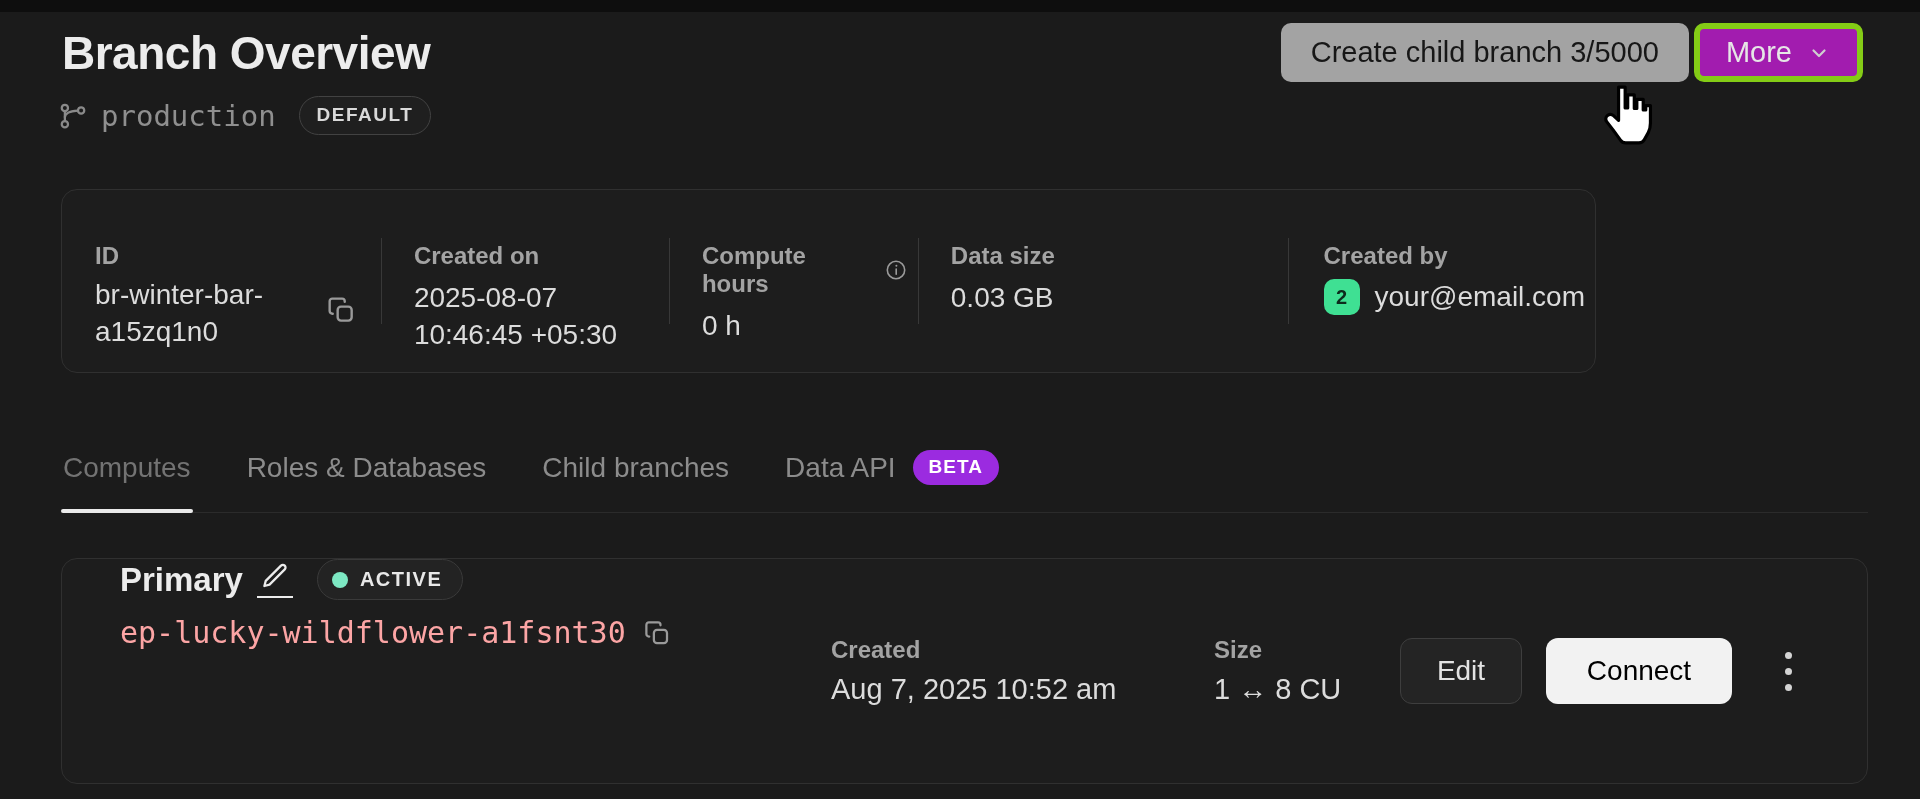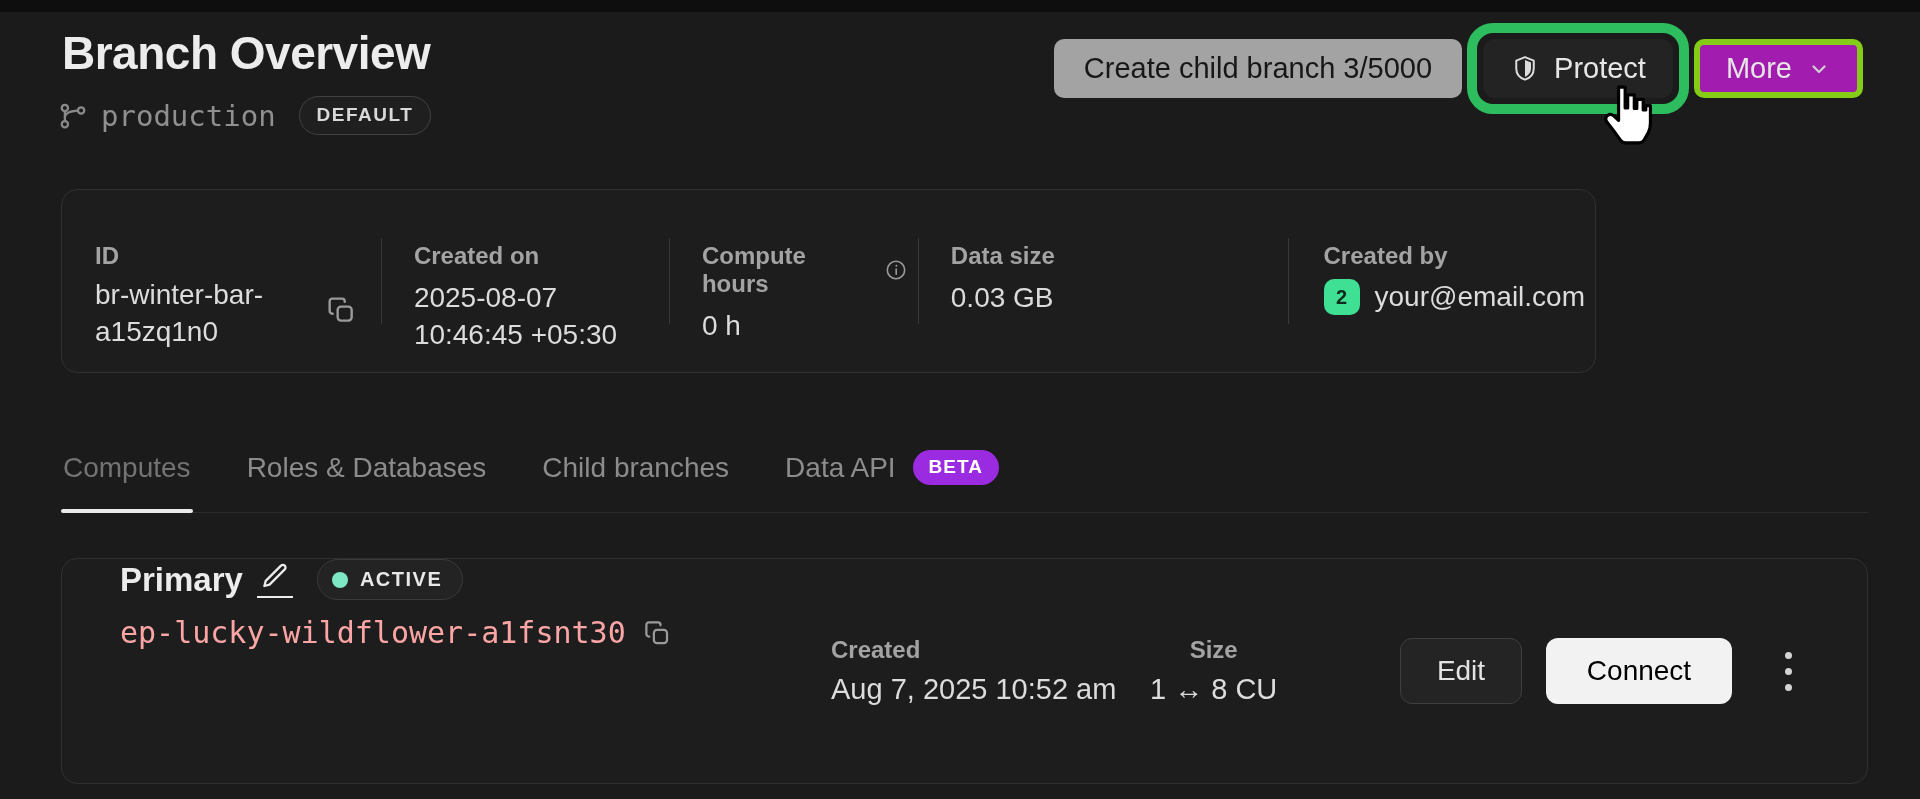--- a/index.html
+++ b/index.html
@@ -83,21 +83,21 @@
     margin-left: 24px; display: flex; align-items: center; gap: 12px;
     border: 1px solid #3a3a3a; background: #232323; border-radius: 999px; padding: 8px 20px 8px 14px;
   }
   .status-dot { width: 16px; height: 16px; border-radius: 50%; background: #7de8c3; }
   .status-text { font-size: 20px; font-weight: 700; letter-spacing: 1.5px; color: #e8e8e8; }
   .endpoint-row { display: flex; align-items: center; gap: 16px; }
   .endpoint { font-family: "DejaVu Sans Mono", monospace; font-size: 30px; color: #fca5a5; }
 
   .meta-block { position: absolute; top: 50%; transform: translateY(-50%); }
   .started-block { left: 769px; }
-  .size-block { left: 1088px; text-align: center; }
+  .size-block { left: 1152px; }
   .meta-label { font-size: 24px; font-weight: 600; color: #a3a3a3; }
   .meta-value { margin-top: 9px; font-size: 29px; color: #dcdcdc; }
 
   .edit-btn {
     position: absolute; left: 1338px; top: 50%; transform: translateY(-50%);
     width: 122px; height: 66px; border-radius: 12px; background: #242424; border: 1px solid #3e3e3e;
     color: #e3e3e3; font-size: 28px; display: flex; align-items: center; justify-content: center; cursor: pointer;
   }
   .connect-btn {
     position: absolute; left: 1484px; top: 50%; transform: translateY(-50%);
@@ -131,31 +131,20 @@
         <path d="M5.5 13c0-4 6.2-5 10.3-5.3"></path>
       </svg>
     </span>
     <span class="branch-name">production</span>
     <span class="default-badge">DEFAULT</span>
   </div>
 
   <div class="actions">
     <button class="btn btn-light">Create child branch 3/5000</button>
 
-    <div class="protect-ring">
-      <button class="btn btn-protect">
-        <span>
-          <svg width="30" height="30" viewBox="0 0 24 24">
-            <path d="M12 2.5l7 2.8v6.2c0 4.6-3.1 7.6-7 9-3.9-1.4-7-4.4-7-9V5.3l7-2.8z" fill="none" stroke="#dcdcdc" stroke-width="1.6" stroke-linejoin="round"></path>
-            <path d="M12 4.8l4.8 1.9v4.7c0 3.4-2.1 5.6-4.8 6.9V4.8z" fill="#dcdcdc"></path>
-          </svg>
-        </span>
-        <span>Protect</span>
-      </button>
-    </div>
 
     <button class="btn btn-more">
       <span>More</span>
       <span>
         <svg width="24" height="24" viewBox="0 0 24 24" fill="none" stroke="#cfcfcf" stroke-width="2.2" stroke-linecap="round" stroke-linejoin="round">
           <path d="M6.5 9.5l5.5 5.5 5.5-5.5"></path>
         </svg>
       </span>
     </button>
   </div>

